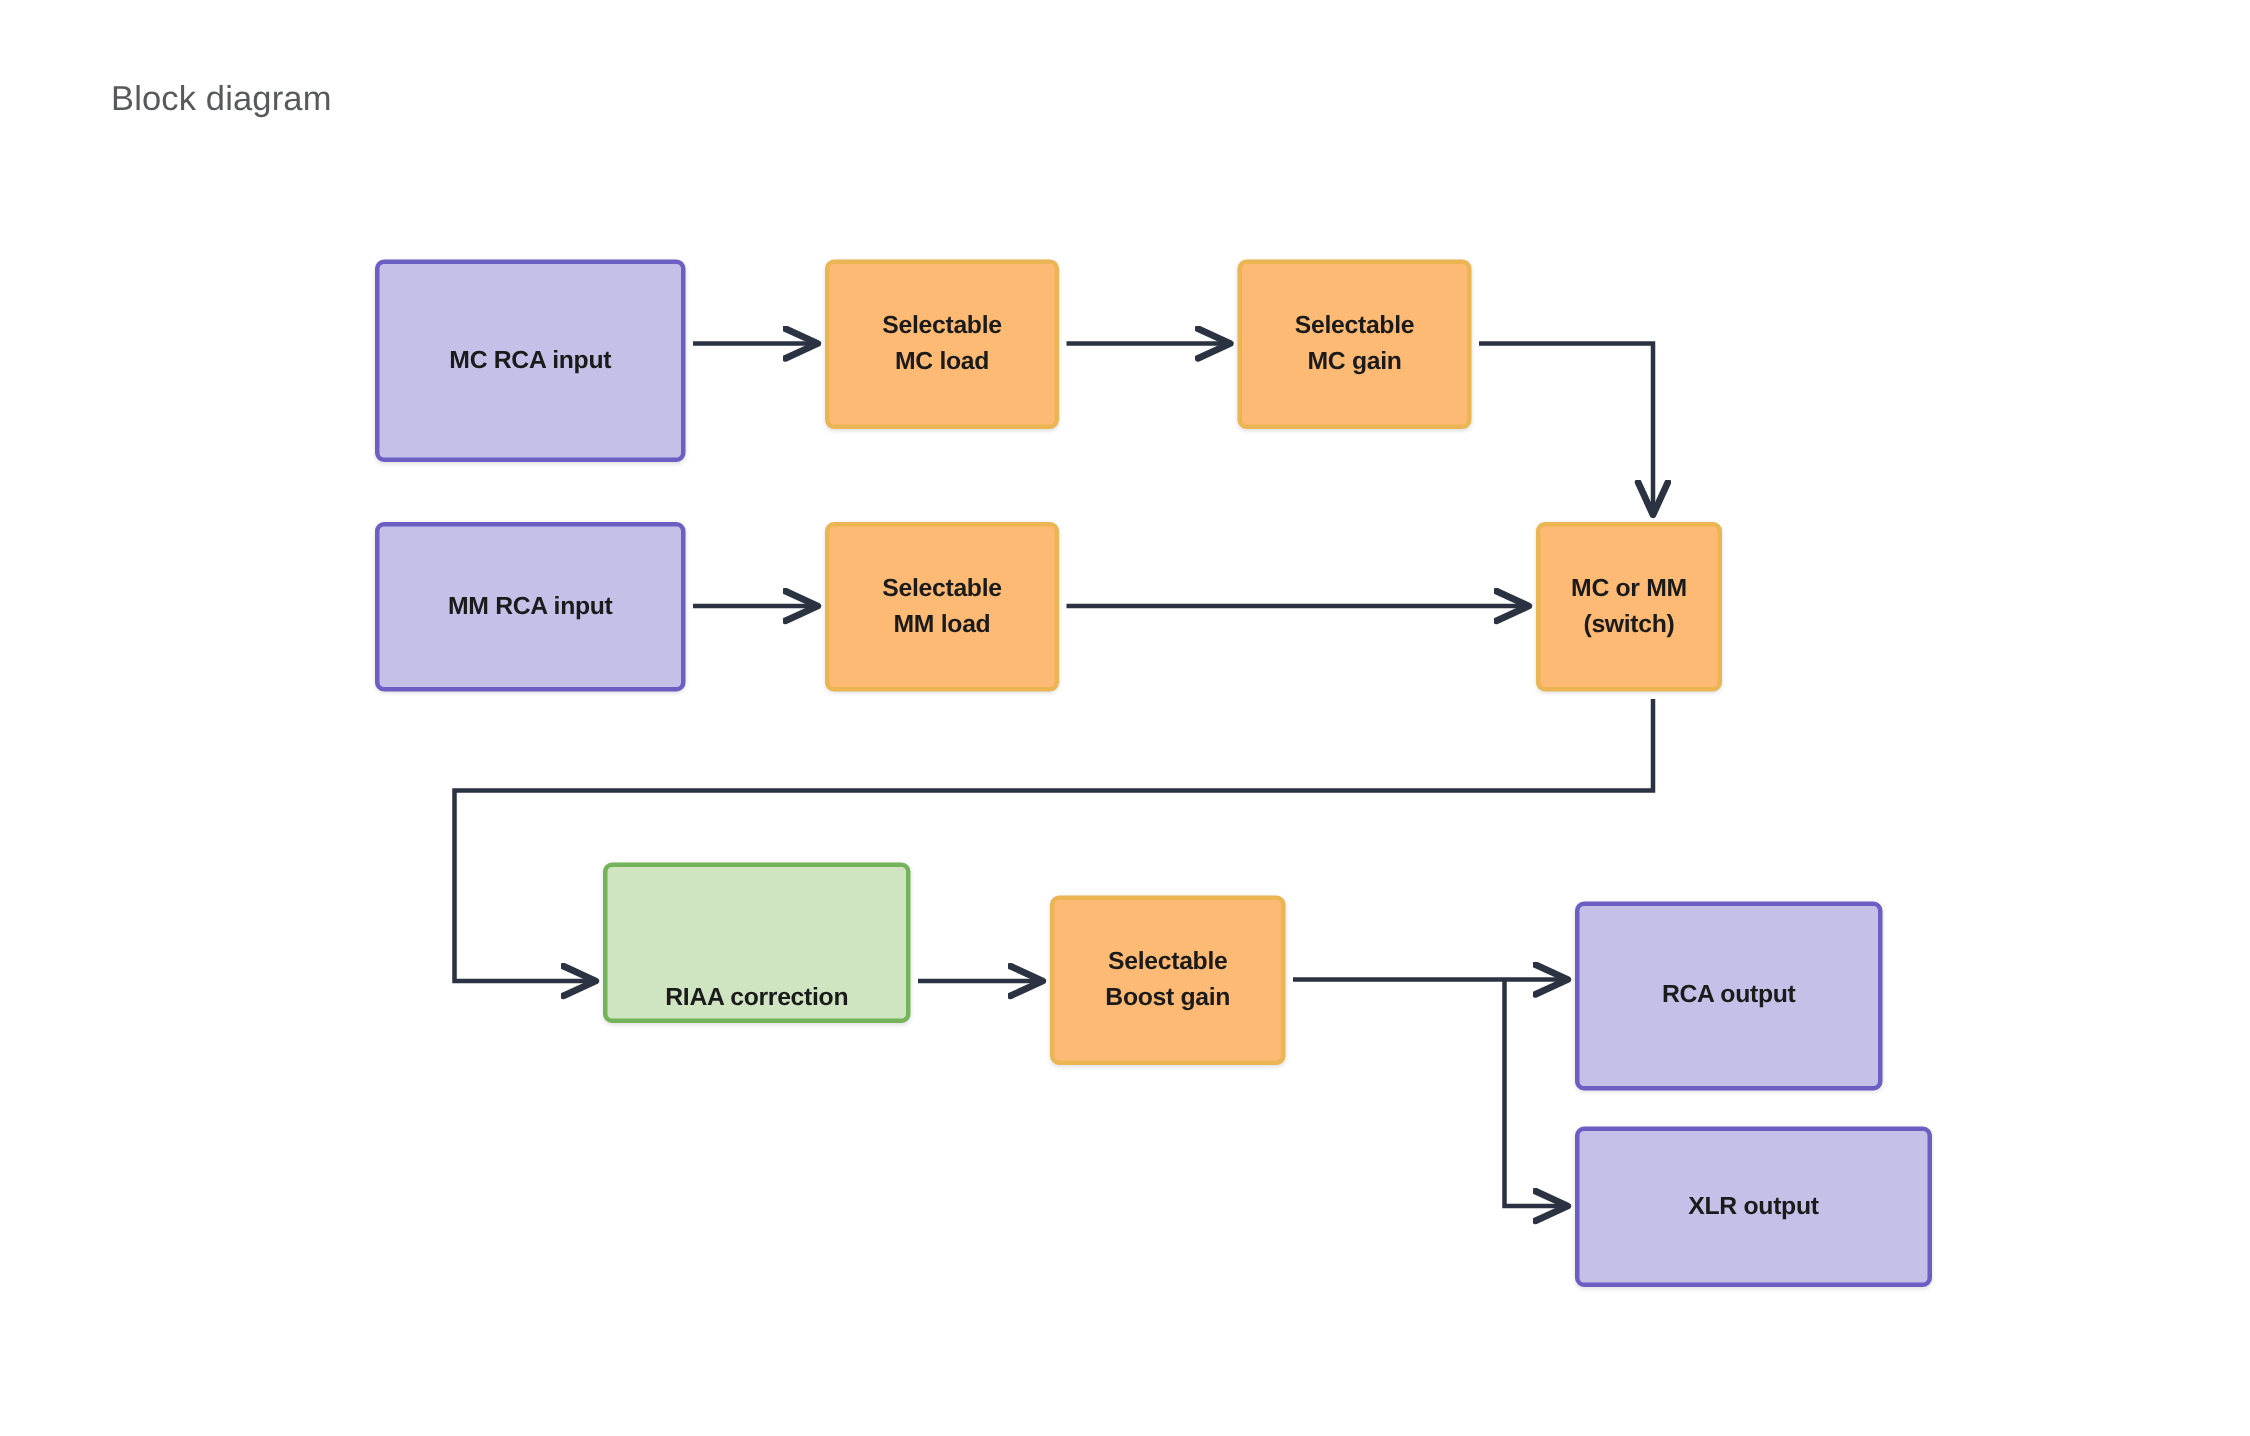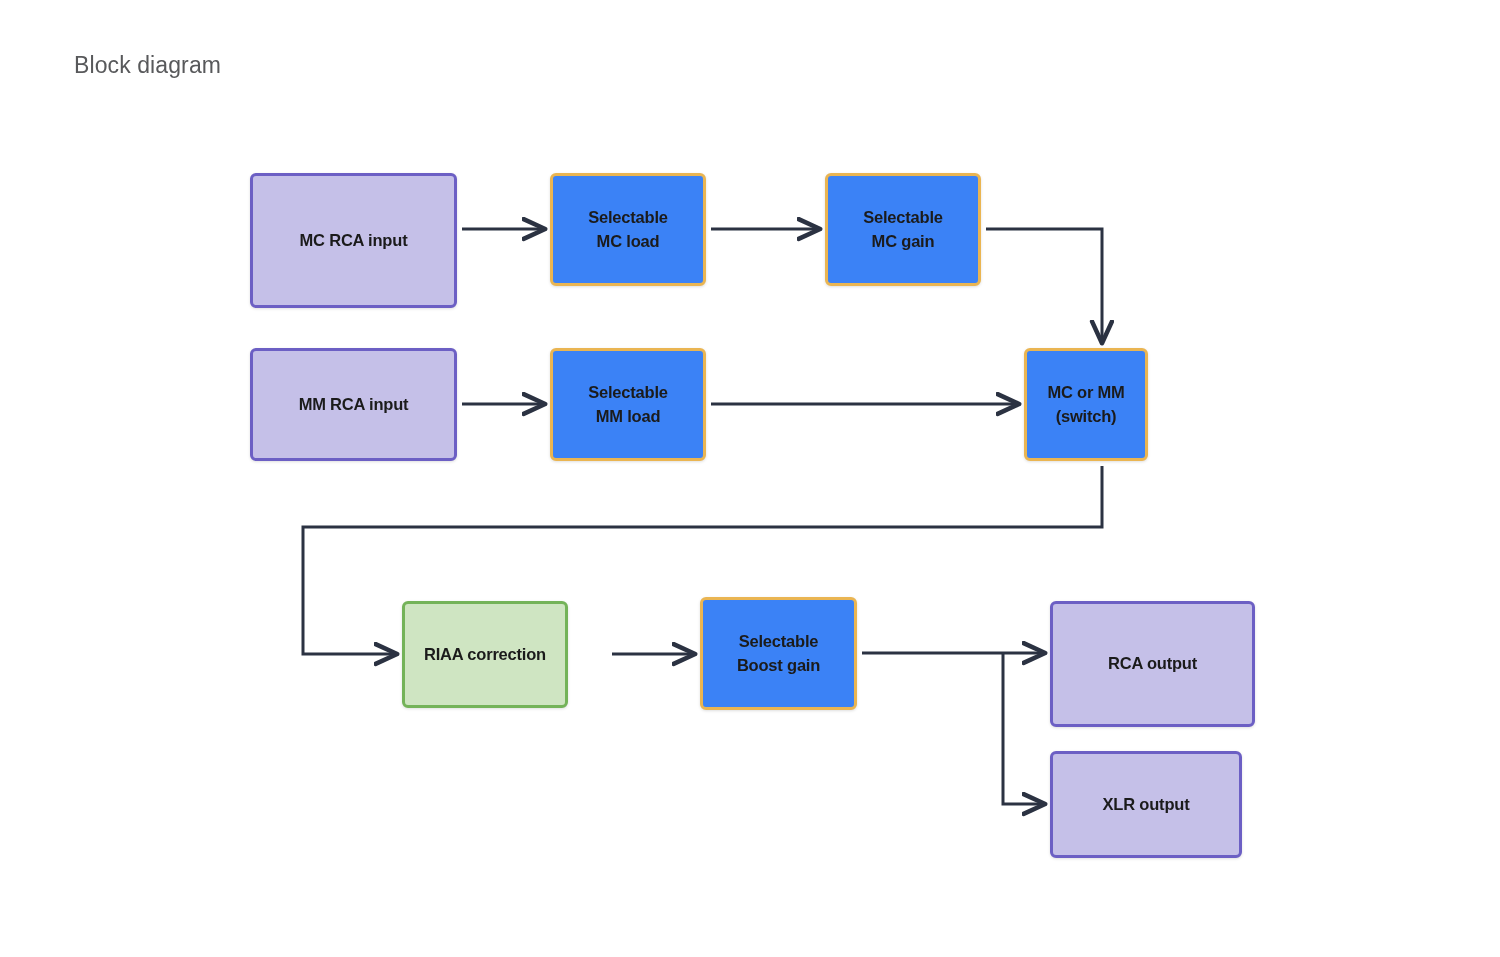--- a/index.html
+++ b/index.html
@@ -45,21 +45,21 @@
     line-height: 1.42;
     letter-spacing: -0.2px;
     box-shadow: 0 1px 3px rgba(0,0,0,0.13);
     padding: 2px 6px;
   }
   .node.purple {
     background: #c5c0e8;
     border-color: #6c5fc4;
   }
   .node.orange {
-    background: #3b82f6;
+    background: #fdba74;
     border-color: #eab552;
   }
   .node.green {
     background: #cfe5c2;
     border-color: #74b359;
   }
   .node .label {
     white-space: pre-line;
     display: block;
   }
@@ -114,28 +114,28 @@
         <span class="label">MM RCA input</span>
       </div>
       <div class="node orange" style="left: 550px; top: 348px; width: 156px; height: 113px;">
         <span class="label">Selectable
 MM load</span>
       </div>
       <div class="node orange" style="left: 1024px; top: 348px; width: 124px; height: 113px;">
         <span class="label">MC or MM
 (switch)</span>
       </div>
-      <div class="node green" style="left: 402px; top: 601px; width: 166px; height: 107px;">
+      <div class="node green" style="left: 402px; top: 575px; width: 205px; height: 107px; align-items: flex-end;">
         <span class="label">RIAA correction</span>
       </div>
       <div class="node orange" style="left: 700px; top: 597px; width: 157px; height: 113px;">
         <span class="label">Selectable
 Boost gain</span>
       </div>
       <div class="node purple" style="left: 1050px; top: 601px; width: 205px; height: 126px;">
         <span class="label">RCA output</span>
       </div>
-      <div class="node purple" style="left: 1050px; top: 751px; width: 192px; height: 107px;">
+      <div class="node purple" style="left: 1050px; top: 751px; width: 238px; height: 107px;">
         <span class="label">XLR output</span>
       </div>
     </div>
 
 </div>
 
 </body></html>

